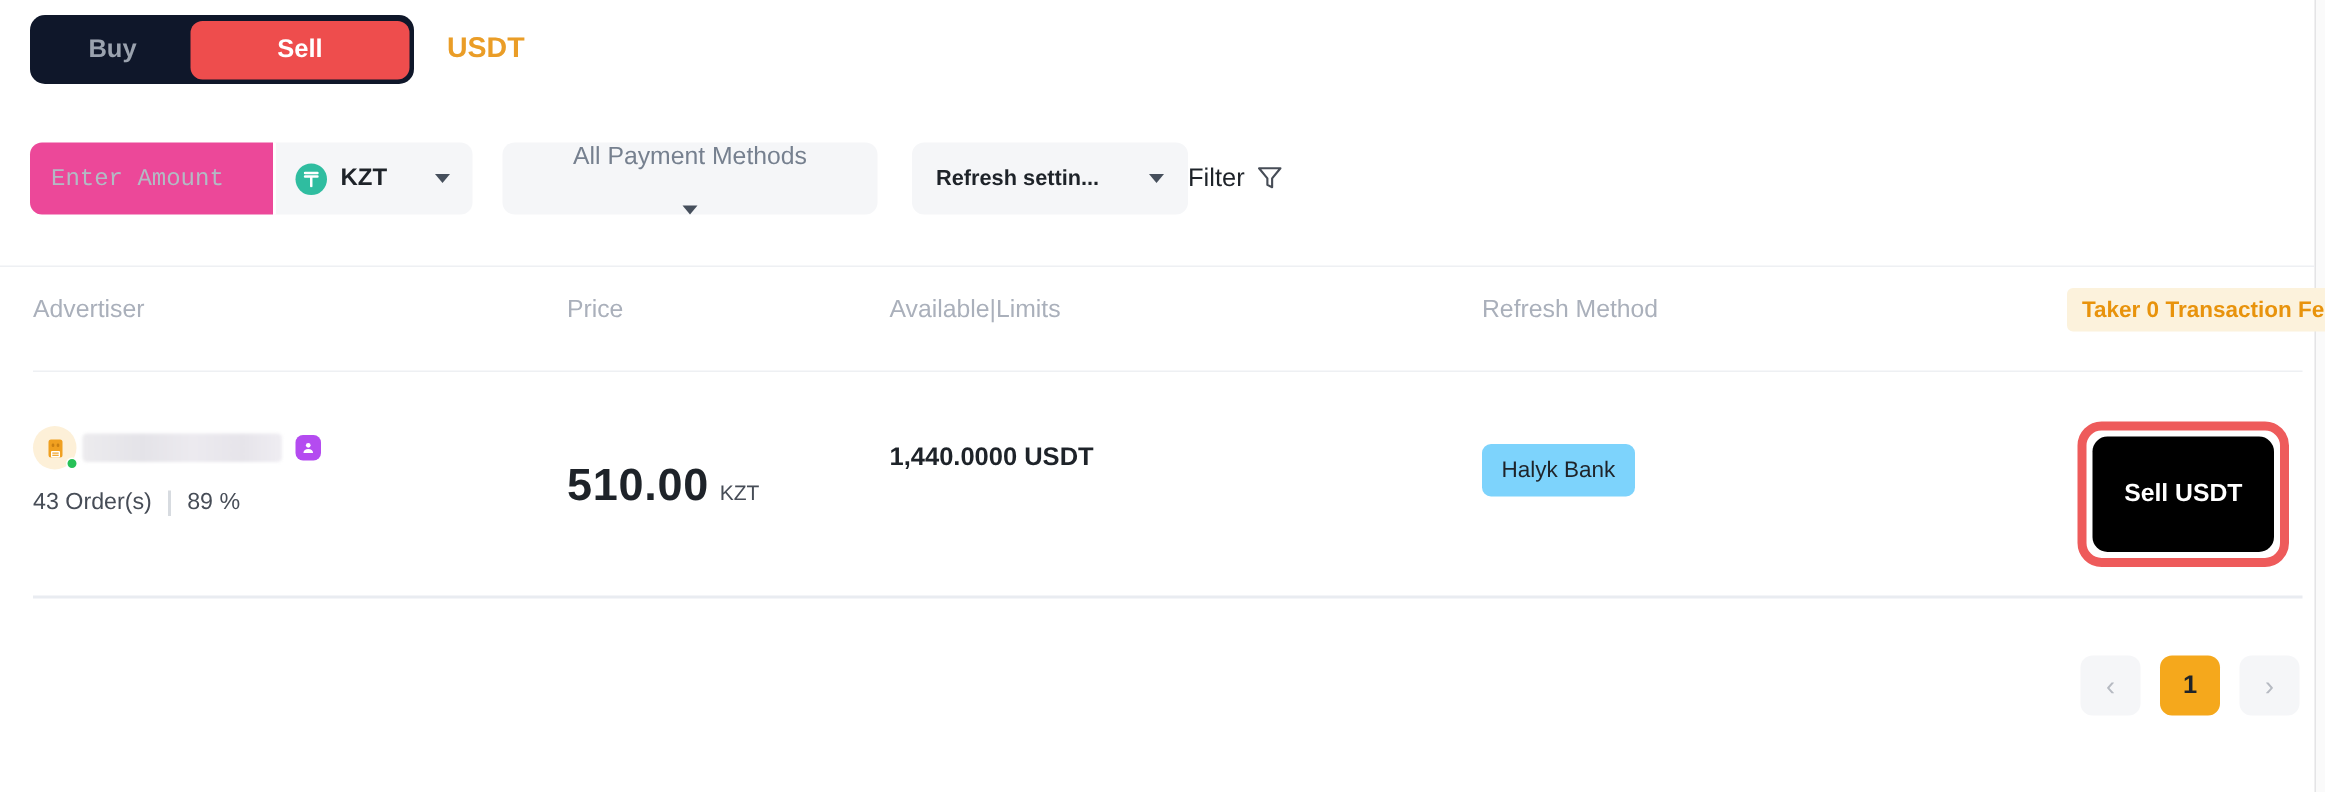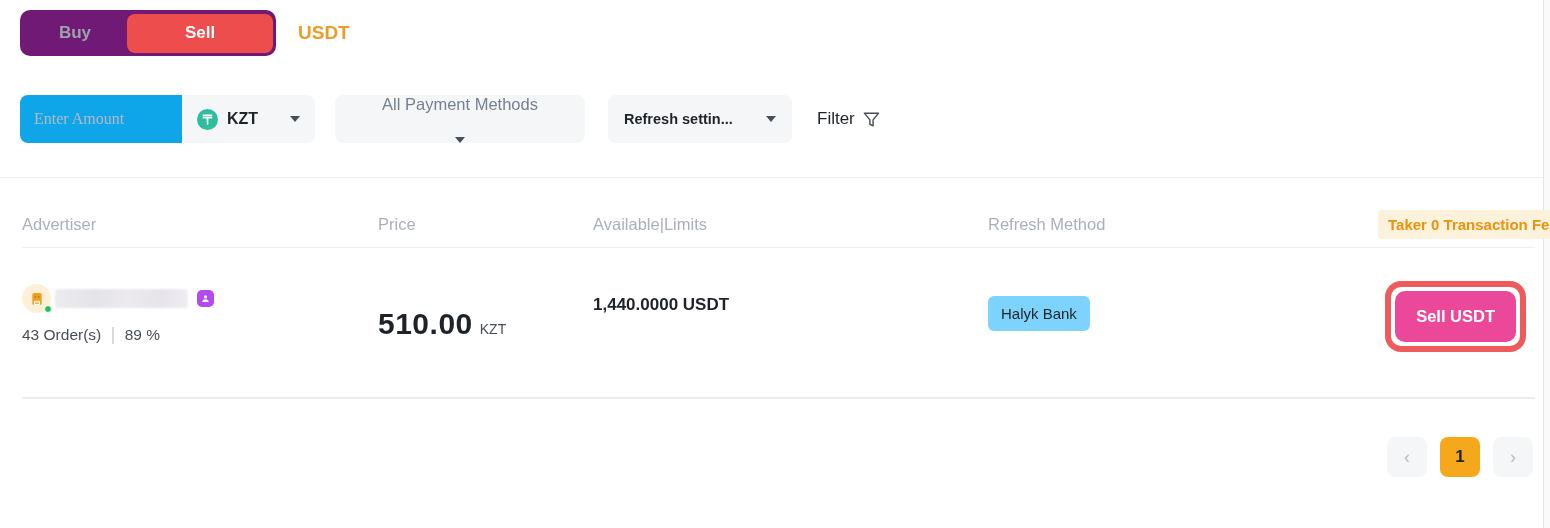--- a/index.html
+++ b/index.html
@@ -7,55 +7,55 @@
               font-family:"Liberation Sans","DejaVu Sans",sans-serif; color:#1e2329; }
 
   .page { position:relative; width:1550px; height:528px; }
 
   
   .edge-strip { position:absolute; top:0; right:0; width:7px; height:528px;
                 background:#fafafa; border-left:1px solid #e4e4e6; }
 
   
   .top-row { display:flex; align-items:center; padding:10px 0 0 20px; }
-  .seg { display:flex; align-items:center; background:#701a75; border-radius:10px;
+  .seg { display:flex; align-items:center; background:#0f172a; border-radius:10px;
          width:256px; height:46px; padding:3px; }
   .seg-buy { flex:1; text-align:center; font-size:17px; font-weight:bold; color:#9aa2ae; cursor:pointer; }
   .seg-sell { width:146px; height:39px; background:#ee4d4d; border-radius:8px; border:none;
               color:#fff; font-size:17px; font-weight:bold; font-family:inherit; cursor:pointer; }
   .asset-tab { margin-left:22px; font-size:19px; font-weight:bold; color:#ea9d27; cursor:pointer; }
 
   
   .filter-row { display:flex; align-items:center; margin:39px 0 0 20px; }
   .amt-group { display:flex; }
-  .amt-input { width:162px; height:48px; background:#0ea5e9; border:none; outline:none;
-               border-radius:8px 0 0 8px; padding:0 14px; font-size:16px; font-family:Liberation Serif, serif; color:#1e2329; }
+  .amt-input { width:162px; height:48px; background:#ec4899; border:none; outline:none;
+               border-radius:8px 0 0 8px; padding:0 14px; font-size:16px; font-family:Liberation Mono, monospace; color:#1e2329; }
   .amt-input::placeholder { color:#b3bac4; }
   .fiat-select { display:flex; align-items:center; gap:9px; width:133px; height:48px;
                  background:#f5f6f8; border-radius:0 8px 8px 0; border-left:2px solid #ffffff;
                  padding:0 15px 0 13px; cursor:pointer; }
   .tenge-icon { width:21px; height:21px; border-radius:50%; background:#2fbda0;
                 display:flex; align-items:center; justify-content:center; flex:0 0 auto; }
   .fiat-label { font-size:16px; font-weight:bold; color:#1e2329; flex:1; }
   .tri { width:0; height:0; border-left:5px solid transparent; border-right:5px solid transparent;
          border-top:6px solid #464f5c; }
   .dd { display:flex; align-items:center; height:48px; background:#f5f6f8; border-radius:8px;
         cursor:pointer; }
   .dd-pay { width:250px; margin-left:20px; padding:0 16px;flex-direction:column; }
   .dd-pay .dd-label { flex:1; font-size:16.5px; color:#76808f; }
   .dd-refresh { width:184px; margin-left:23px; padding:0 16px; }
   .dd-refresh .dd-label { flex:1; font-size:14.5px; font-weight:bold; color:#1e2329; }
-  .filter-link { display:flex; align-items:flex-end; gap:7px; margin-left:25px; cursor:pointer; }
+  .filter-link { display:flex; align-items:flex-start; gap:7px; cursor:pointer; }
   .filter-link span { font-size:17px; color:#1e2329; }
 
   .hr-full { position:absolute; left:0; right:7px; top:177px; height:1px; background:#eef0f3; }
 
   
   .grid { display:grid; grid-template-columns:356px 215px 395px 390px 1fr; padding:0 15px 0 22px; }
-  .thead { position:absolute; top:190px; left:0; right:7px; height:69px; align-items:center; }
+  .thead { position:absolute; top:172px; left:0; right:7px; height:69px; align-items:center; }
   .th { font-size:16.5px; color:#aab0bb; }
   .th-fee { display:flex; justify-content:flex-end; }
   .fee-badge { background:#fcf2dc; color:#e8930c; font-size:15px; font-weight:bold;
                padding:6px 10px; border-radius:4px; white-space:nowrap; }
   .thead-line { position:absolute; left:22px; right:15px; top:247px; height:1px; background:#eef0f3; }
 
   .trow { position:absolute; top:248px; left:0; right:7px; padding-top:36px; }
   .row-line { position:absolute; left:22px; right:15px; top:397px; height:2px; background:#e9ecf1; }
 
   
@@ -86,22 +86,22 @@
   .al-limits { font-size:17px; font-weight:bold; color:#1e2329; margin-top:17px; }
 
   
   .pay-cell { padding-top:12px; }
   .pay-chip { display:inline-block; background:#7dd3fc; border-radius:6px; padding:9px 13px;
               font-size:15px; color:#1e2329; }
 
   
   .act-cell { display:flex; justify-content:flex-end; padding-right:2px; }
   .hl-ring { border:6px solid #ee5b5b; border-radius:16px; padding:4px; margin-top:-3px; }
-  .sell-btn { display:block; background:#ec4899; color:#fff; border:none; border-radius:10px;
-              font-size:16.5px; font-weight:bold; font-family:inherit; padding:16px 21px; cursor:pointer; }
+  .sell-btn { display:block; background:#000000; color:#fff; border:none; border-radius:10px;
+              font-size:16.5px; font-weight:bold; font-family:inherit; padding:29px 21px; cursor:pointer; }
 
   
   .pager { position:absolute; top:437px; right:17px; display:flex; gap:13px; }
   .pg-btn { width:40px; height:40px; border-radius:8px; background:#f5f6f8; border:none;
             display:flex; align-items:center; justify-content:center; cursor:pointer;
             font-size:18px; color:#b6bac2; font-family:inherit; }
   .pg-cur { width:40px; height:40px; border-radius:8px; background:#f5a81c; border:none;
             display:flex; align-items:center; justify-content:center; cursor:pointer;
             font-size:17px; font-weight:bold; color:#1e2329; font-family:inherit; }
 </style>

